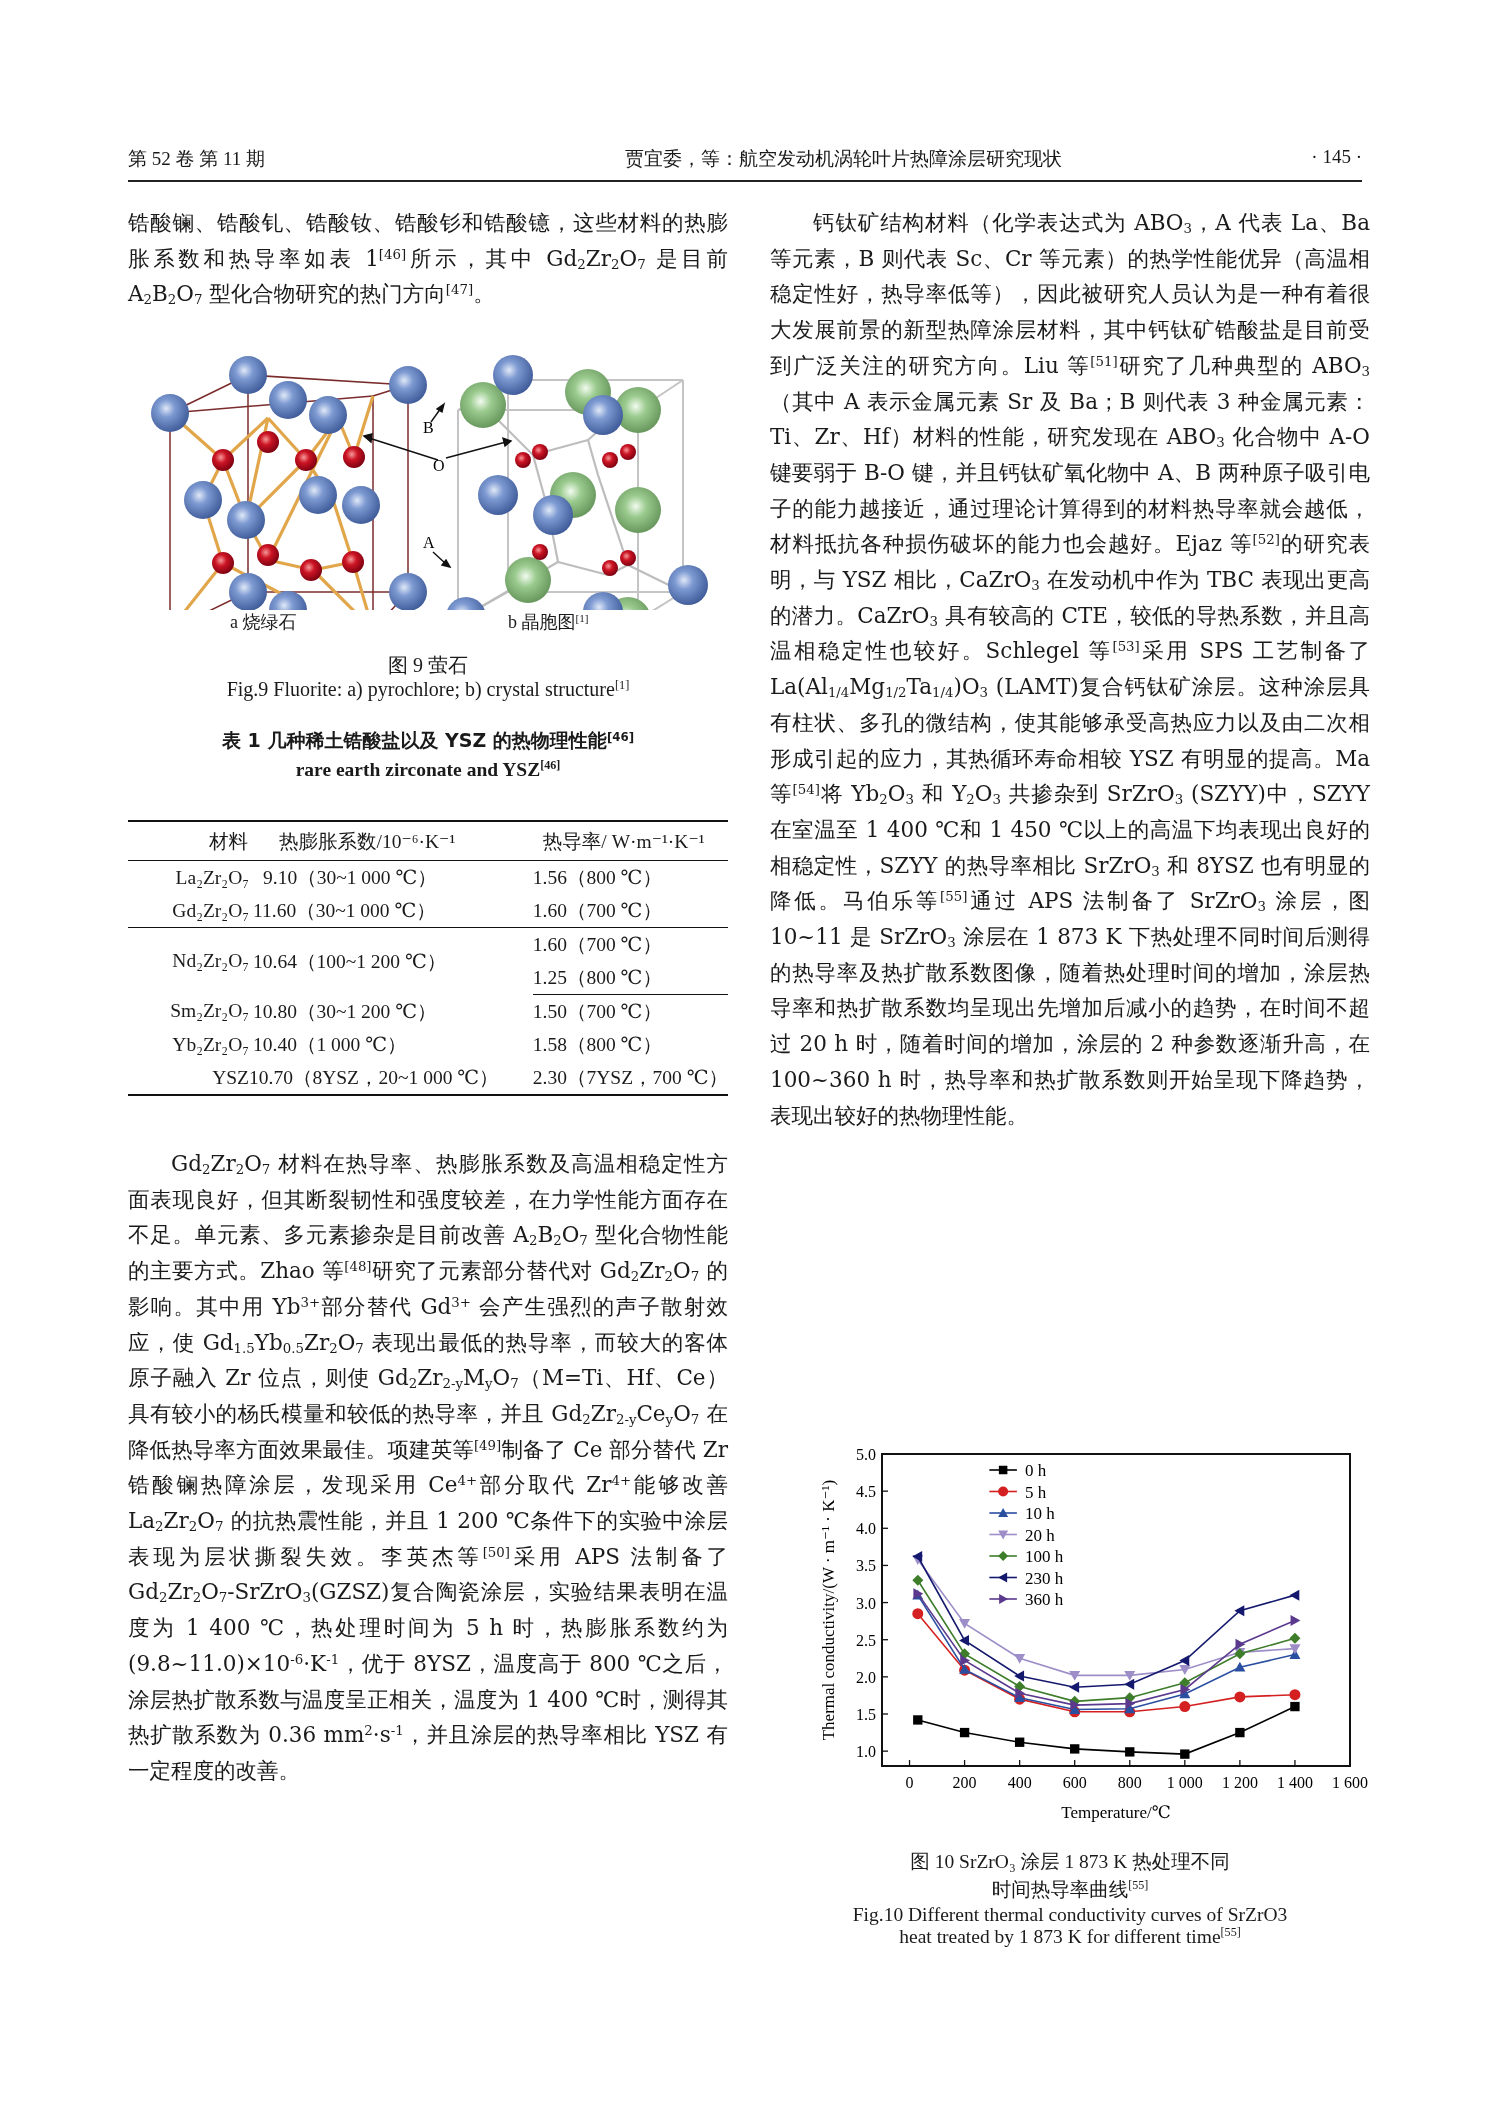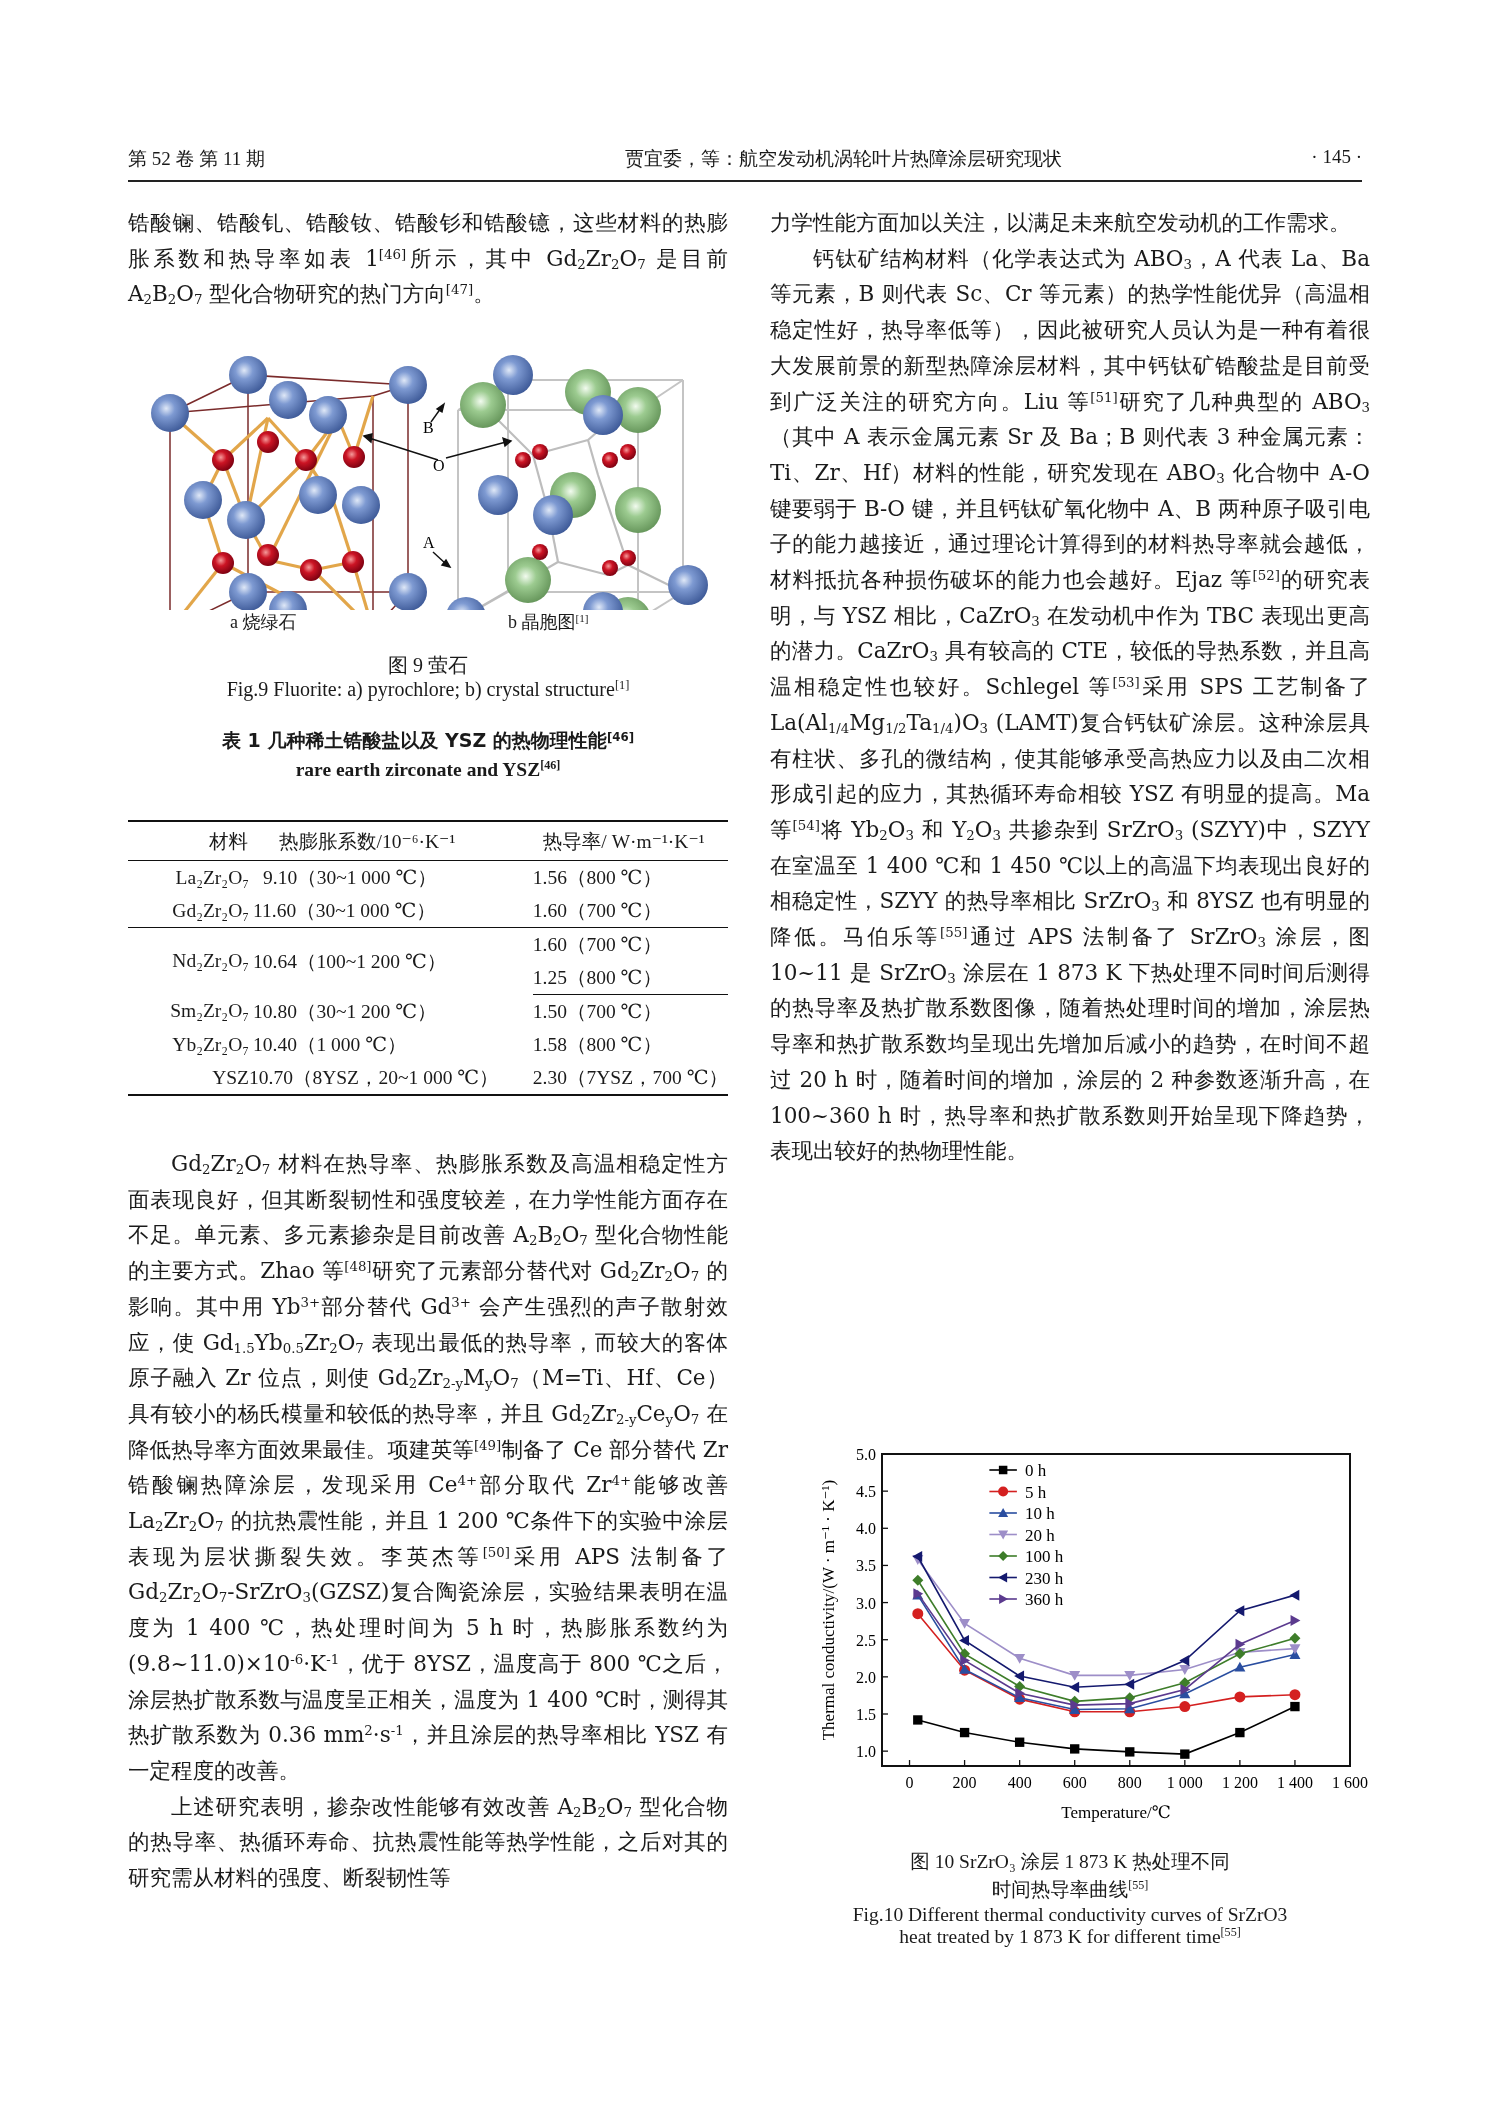--- a/index.html
+++ b/index.html
@@ -251,25 +251,23 @@
       <tr class="last">
         <td class="c1" rowspan="1">YSZ</td>
         <td class="c2" rowspan="1" style="padding-left: 0px;">10.70（8YSZ，20~1 000 ℃）</td>
         <td class="c3">2.30（7YSZ，700 ℃）</td>
       </tr>
     </tbody>
 </table>
 
 <div class="col left" style="top:1146px">
   <p class="body indent"><span>Gd</span><sub>2</sub><span>Zr</span><sub>2</sub><span>O</span><sub>7</sub><span> 材料在热导率、热膨胀系数及高温相稳定性方面表现良好，但其断裂韧性和强度较差，在力学性能方面存在不足。单元素、多元素掺杂是目前改善 A</span><sub>2</sub><span>B</span><sub>2</sub><span>O</span><sub>7</sub><span> 型化合物性能的主要方式。Zhao 等</span><sup>[48]</sup><span>研究了元素部分替代对 Gd</span><sub>2</sub><span>Zr</span><sub>2</sub><span>O</span><sub>7</sub><span> 的影响。其中用 Yb</span><sup>3+</sup><span>部分替代 Gd</span><sup>3+</sup><span> 会产生强烈的声子散射效应，使 Gd</span><sub>1.5</sub><span>Yb</span><sub>0.5</sub><span>Zr</span><sub>2</sub><span>O</span><sub>7</sub><span> 表现出最低的热导率，而较大的客体原子融入 Zr 位点，则使 Gd</span><sub>2</sub><span>Zr</span><sub>2-y</sub><span>M</span><sub>y</sub><span>O</span><sub>7</sub><span>（M=Ti、Hf、Ce）具有较小的杨氏模量和较低的热导率，并且 Gd</span><sub>2</sub><span>Zr</span><sub>2-y</sub><span>Ce</span><sub>y</sub><span>O</span><sub>7</sub><span> 在降低热导率方面效果最佳。项建英等</span><sup>[49]</sup><span>制备了 Ce 部分替代 Zr 锆酸镧热障涂层，发现采用 Ce</span><sup>4+</sup><span>部分取代 Zr</span><sup>4+</sup><span>能够改善 La</span><sub>2</sub><span>Zr</span><sub>2</sub><span>O</span><sub>7</sub><span> 的抗热震性能，并且 1 200 ℃条件下的实验中涂层表现为层状撕裂失效。李英杰等</span><sup>[50]</sup><span>采用 APS 法制备了 Gd</span><sub>2</sub><span>Zr</span><sub>2</sub><span>O</span><sub>7</sub><span>-SrZrO</span><sub>3</sub><span>(GZSZ)复合陶瓷涂层，实验结果表明在温度为 1 400 ℃，热处理时间为 5 h 时，热膨胀系数约为 (9.8~11.0)×10</span><sup>-6</sup><span>·K</span><sup>-1</sup><span>，优于 8YSZ，温度高于 800 ℃之后，涂层热扩散系数与温度呈正相关，温度为 1 400 ℃时，测得其热扩散系数为 0.36 mm</span><sup>2</sup><span>·s</span><sup>-1</sup><span>，并且涂层的热导率相比 YSZ 有一定程度的改善。</span></p>
-  <p class="body indent"><span>上述研究表明，掺杂改性能够有效改善 A</span><sub>2</sub><span>B</span><sub>2</sub><span>O</span><sub>7</sub><span> 型化合物的热导率、热循环寿命、抗热震性能等热学性能，之后对其的研究需从材料的强度、断裂韧性等</span></p>
 </div>
 
 <div class="col right">
-  <p class="body"><span>力学性能方面加以关注，以满足未来航空发动机的工作需求。</span></p>
   <p class="body indent"><span>钙钛矿结构材料（化学表达式为 ABO</span><sub>3</sub><span>，A 代表 La、Ba 等元素，B 则代表 Sc、Cr 等元素）的热学性能优异（高温相稳定性好，热导率低等），因此被研究人员认为是一种有着很大发展前景的新型热障涂层材料，其中钙钛矿锆酸盐是目前受到广泛关注的研究方向。Liu 等</span><sup>[51]</sup><span>研究了几种典型的 ABO</span><sub>3</sub><span>（其中 A 表示金属元素 Sr 及 Ba；B 则代表 3 种金属元素：Ti、Zr、Hf）材料的性能，研究发现在 ABO</span><sub>3</sub><span> 化合物中 A-O 键要弱于 B-O 键，并且钙钛矿氧化物中 A、B 两种原子吸引电子的能力越接近，通过理论计算得到的材料热导率就会越低，材料抵抗各种损伤破坏的能力也会越好。Ejaz 等</span><sup>[52]</sup><span>的研究表明，与 YSZ 相比，CaZrO</span><sub>3</sub><span> 在发动机中作为 TBC 表现出更高的潜力。CaZrO</span><sub>3</sub><span> 具有较高的 CTE，较低的导热系数，并且高温相稳定性也较好。Schlegel 等</span><sup>[53]</sup><span>采用 SPS 工艺制备了 La(Al</span><sub>1/4</sub><span>Mg</span><sub>1/2</sub><span>Ta</span><sub>1/4</sub><span>)O</span><sub>3</sub><span> (LAMT)复合钙钛矿涂层。这种涂层具有柱状、多孔的微结构，使其能够承受高热应力以及由二次相形成引起的应力，其热循环寿命相较 YSZ 有明显的提高。Ma 等</span><sup>[54]</sup><span>将 Yb</span><sub>2</sub><span>O</span><sub>3</sub><span> 和 Y</span><sub>2</sub><span>O</span><sub>3</sub><span> 共掺杂到 SrZrO</span><sub>3</sub><span> (SZYY)中，SZYY 在室温至 1 400 ℃和 1 450 ℃以上的高温下均表现出良好的相稳定性，SZYY 的热导率相比 SrZrO</span><sub>3</sub><span> 和 8YSZ 也有明显的降低。马伯乐等</span><sup>[55]</sup><span>通过 APS 法制备了 SrZrO</span><sub>3</sub><span> 涂层，图 10~11 是 SrZrO</span><sub>3</sub><span> 涂层在 1 873 K 下热处理不同时间后测得的热导率及热扩散系数图像，随着热处理时间的增加，涂层热导率和热扩散系数均呈现出先增加后减小的趋势，在时间不超过 20 h 时，随着时间的增加，涂层的 2 种参数逐渐升高，在 100~360 h 时，热导率和热扩散系数则开始呈现下降趋势，表现出较好的热物理性能。</span></p>
 </div>
 
 <div class="fig10">
   <svg id="chart" width="580" height="400" viewBox="0 0 580 400">
     <g id="axes">
         <rect x="92" y="26" width="468" height="312" fill="none" stroke="#111" stroke-width="2"></rect>
         <line x1="119.52941176470588" y1="338" x2="119.52941176470588" y2="332" stroke="#111" stroke-width="1.3"></line>
         <text x="119.52941176470588" y="360" text-anchor="middle" font-size="16">0</text>
         <line x1="174.58823529411765" y1="338" x2="174.58823529411765" y2="332" stroke="#111" stroke-width="1.3"></line>

